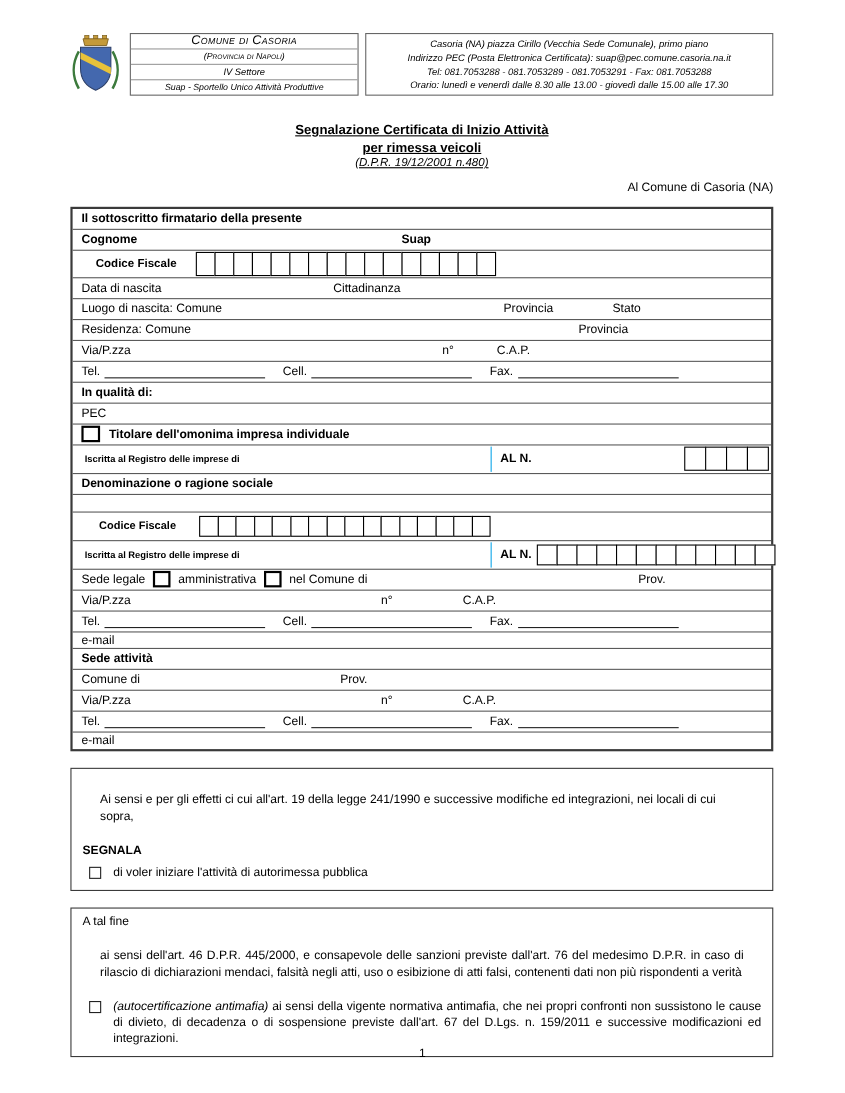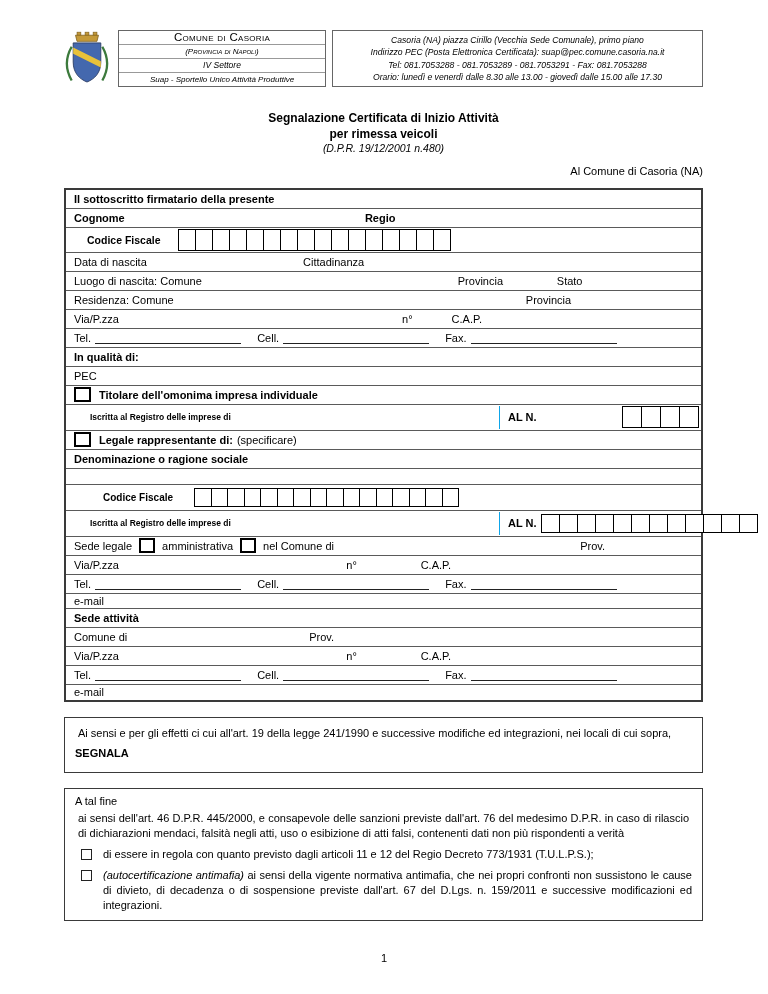--- a/index.html
+++ b/index.html
@@ -5,39 +5,39 @@
   html,body{margin:0;padding:0;background:#fff;}
   .page{width:768px;height:994px;background:#fff;color:#000;
         font-family:"Liberation Sans","DejaVu Sans",sans-serif;
         position:relative;padding:30px 65px 0 64px;box-sizing:border-box;overflow:hidden;}
   .b{font-weight:bold;}
   
   .hdr{display:flex;align-items:stretch;height:57px;}
   .emblem{width:54px;display:flex;align-items:center;}
   .hbox{border:1px solid #666;background:#fff;box-sizing:border-box;}
   .orgbox{width:208px;display:flex;flex-direction:column;text-align:center;}
-  .orgbox>div{flex:1;display:flex;align-items:center;justify-content:center;border-bottom:1px solid #999;line-height:1;}
+  .orgbox>div{flex:1;display:flex;align-items:center;justify-content:center;border-bottom:1px solid #999;line-height:1;font-style:italic;}
   .orgbox>div:last-child{border-bottom:none;}
   .org1{font-size:11.5px;font-variant:small-caps;font-weight:500;letter-spacing:.3px;}
   .org2{font-size:8px;font-variant:small-caps;font-style:italic;}
   .org3{font-size:8.5px;font-style:italic;}
   .org4{font-size:8px;font-style:italic;}
   .contactbox{flex:1;margin-left:6px;font-size:8.6px;font-style:italic;text-align:center;
         display:flex;flex-direction:column;justify-content:center;padding:2px 4px;line-height:1.4;}
   
-  .title{margin-top:24px;text-align:center;line-height:1.3;}
+  .title{margin-top:24px;text-align:center;line-height:1.3;text-decoration:underline;}
   .t1{font-size:12px;font-weight:bold;}
   .t3{font-size:10.5px;font-style:italic;}
   .addressee{margin-top:9px;text-align:right;font-size:11px;}
   
   .main-table{margin-top:11px;border:2px solid #3a3a3a;}
   .row{display:flex;align-items:center;padding:1px 8px;border-bottom:1px solid #5a5a5a;font-size:11px;min-height:19px;box-sizing:border-box;}
   .main-table .row:last-child{border-bottom:none;}
   .r-cf{min-height:24px;}
-  .r-reg{min-height:26px;padding-left:16px;padding-right:2px;gap:48px;}
+  .r-reg{min-height:26px;padding-left:3px;padding-right:2px;}
   .r-reg .lpart{flex:0 0 59.8%;align-self:stretch;display:flex;align-items:center;padding-left:8px;box-sizing:border-box;}
   .r-reg .rpart{flex:1;align-self:stretch;display:flex;align-items:center;border-left:1px solid #0ea5e9;padding-left:8px;}
   .r-empty{min-height:16px;}
   .r-sm{min-height:15px;}
   .sm{font-size:8.5px;}
   .cflbl{margin-left:13px;flex:0 0 92px;font-size:10.5px;}
   .cflbl2{margin-left:13px;flex:0 0 92px;font-size:10px;}
   .pvlbl{flex:0 0 42px;}
   .anlbl{flex:none;margin-right:6px;}
   .fb47{flex:0 0 47%;} .fb37{flex:0 0 37%;} .fb62{flex:0 0 62%;} .fb16{flex:0 0 16%;}
@@ -53,21 +53,21 @@
   .cf16>div{width:16px;height:20px;}
   .cf16b>div{width:15.5px;height:17px;}
   .pv>div{width:18px;height:17px;}
   .an1>div{width:18px;height:20px;}
   .an2>div{width:17px;height:17px;}
   .push{margin-left:auto;}
   .push2{margin-left:auto;margin-right:88px;}
   .gap4{margin-left:4px;}
   
   .secbox{border:1.5px solid #3a3a3a;margin-top:15px;padding:5px 10px 7px;font-size:11px;line-height:1.35;}
-  .secbox p{margin:3px;}
+  .secbox p{margin:16px;}
   .center{}
   .just{text-align:justify;}
   .segh{margin:5px 0 4px !important;}
   .cbrow{display:flex;align-items:flex-start;gap:11px;margin:6px 0 1px 6px;}
   .pagenum{position:absolute;bottom:30px;left:0;width:100%;text-align:center;font-size:11px;}
 </style>
 </head>
 <body>
 
 <div class="page">
@@ -108,21 +108,21 @@
   <div class="addressee">Al Comune di Casoria (NA)</div>
 
   <div class="main-table">
 
     <div class="row">
       <span class="b">Il sottoscritto firmatario della presente</span>
     </div>
 
     <div class="row">
       <span class="b fb47">Cognome</span>
-      <span class="b">Regio</span>
+      <span class="b">Suap</span>
     </div>
 
     <div class="row r-cf">
       <span class="b cflbl">Codice Fiscale</span>
       <div class="boxes cf16">
           <div></div>
           <div></div>
           <div></div>
           <div></div>
           <div></div>
@@ -192,25 +192,20 @@
         <span class="b anlbl">AL N.</span>
         <div class="boxes an1 push">
             <div></div>
             <div></div>
             <div></div>
             <div></div>
           </div>
       </div>
     </div>
 
-    <div class="row">
-      <span class="cbL"></span>
-      <span class="b">Legale rappresentante di:</span>
-      <span class="gap4">(specificare)</span>
-    </div>
 
     <div class="row">
       <span class="b">Denominazione o ragione sociale</span>
     </div>
 
     <div class="row r-empty"></div>
 
     <div class="row r-reg">
       <div class="lpart">
         <span class="b cflbl2">Codice Fiscale</span>
@@ -312,30 +307,30 @@
 
     <div class="row r-sm">
       <span>e-mail</span>
     </div>
 
   </div>
 
   <section class="secbox">
     <p>Ai sensi e per gli effetti ci cui all'art. 19 della legge 241/1990 e successive modifiche ed integrazioni, nei locali di cui sopra,</p>
     <p class="center b segh">SEGNALA</p>
+    <div class="cbrow">
+      <span class="cbS"></span>
+      <span>di voler iniziare l'attività di autorimessa pubblica</span>
+    </div>
   </section>
 
   <section class="secbox">
     <div>A tal fine</div>
     <p class="just">ai sensi dell'art. 46 D.P.R. 445/2000, e consapevole delle sanzioni previste dall'art. 76 del medesimo D.P.R. in caso di rilascio di dichiarazioni mendaci, falsità negli atti, uso o esibizione di atti falsi, contenenti dati non più rispondenti a verità</p>
     <div class="cbrow">
       <span class="cbS"></span>
-      <span>di essere in regola con quanto previsto dagli articoli 11 e 12 del Regio Decreto 773/1931 (T.U.L.P.S.);</span>
-    </div>
-    <div class="cbrow">
-      <span class="cbS"></span>
       <span class="just"><i>(autocertificazione antimafia)</i><span> ai sensi della vigente normativa antimafia, che nei propri confronti non sussistono le cause di divieto, di decadenza o di sospensione previste dall'art. 67 del D.Lgs. n. 159/2011 e successive modificazioni ed integrazioni.</span></span>
     </div>
   </section>
 
   <div class="pagenum">1</div>
 
 </div>
 
 </body></html>

